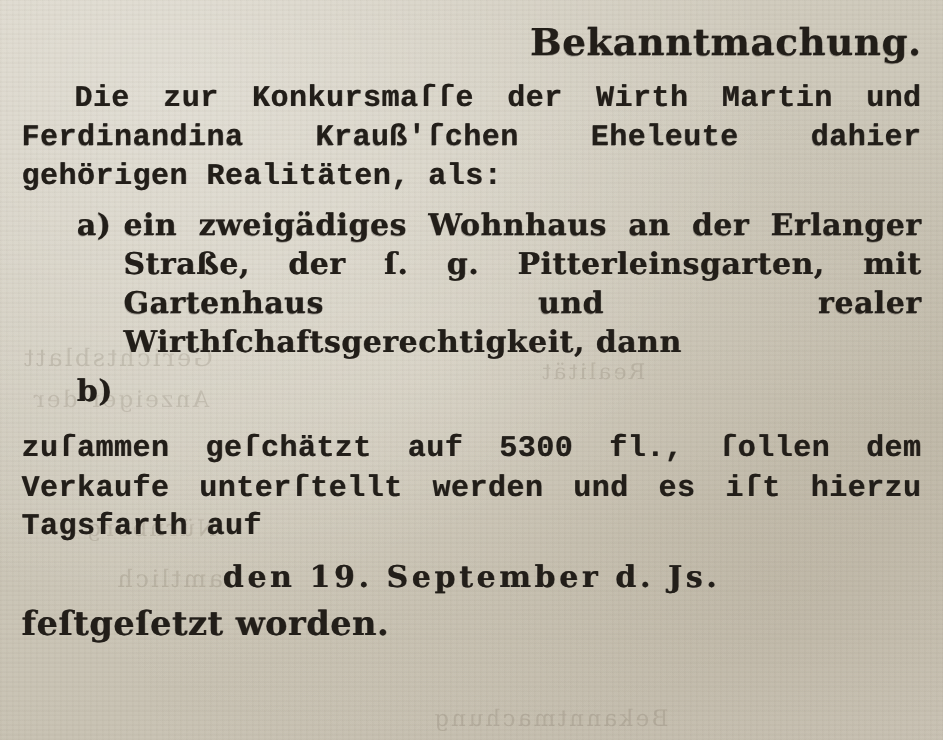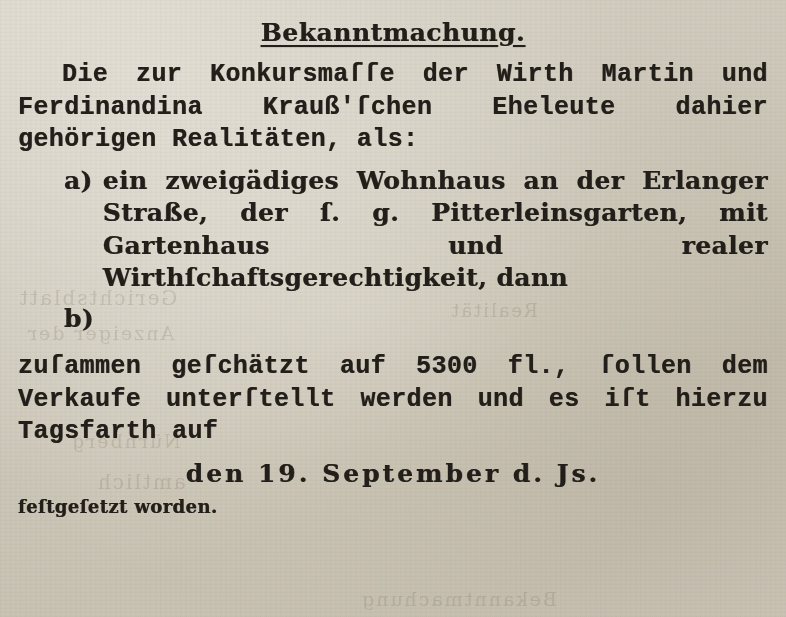--- a/index.html
+++ b/index.html
@@ -66,25 +66,24 @@
   .fraktur {
     font-family: "DejaVu Serif", serif;
     font-weight: 700;
     color: #221e19;
     text-shadow:
       0.4px 0 0 rgba(34,30,25,0.55),
       -0.3px 0.3px 0 rgba(34,30,25,0.35);
   }
 
   .headline {
-    text-align: center;
-    font-size: 25px;
+    text-align: right;
+    font-size: 31px;
     letter-spacing: 0.5px;
     margin: 4px 0 12px 0;
-    text-decoration: underline;
     text-underline-offset: 4px;
     text-decoration-thickness: 2px;
   }
 
   .para {
     font-size: 25px;
     line-height: 1.30;
     text-align: justify;
     letter-spacing: 0.4px;
     margin: 0;
@@ -118,21 +117,21 @@
     letter-spacing: 1.2px;
     margin-top: 10px;
   }
   .centerline-2 {
     text-align: center;
     font-size: 25px;
     letter-spacing: 2px;
     margin-top: 6px;
   }
   .tail {
-    font-size: 18px;
+    font-size: 28px;
     letter-spacing: 0.4px;
     margin-top: 8px;
   }
   .spaced-mid { letter-spacing: 3px; }
 </style>
 </head>
 <body>
 
 <div class="page">
 

